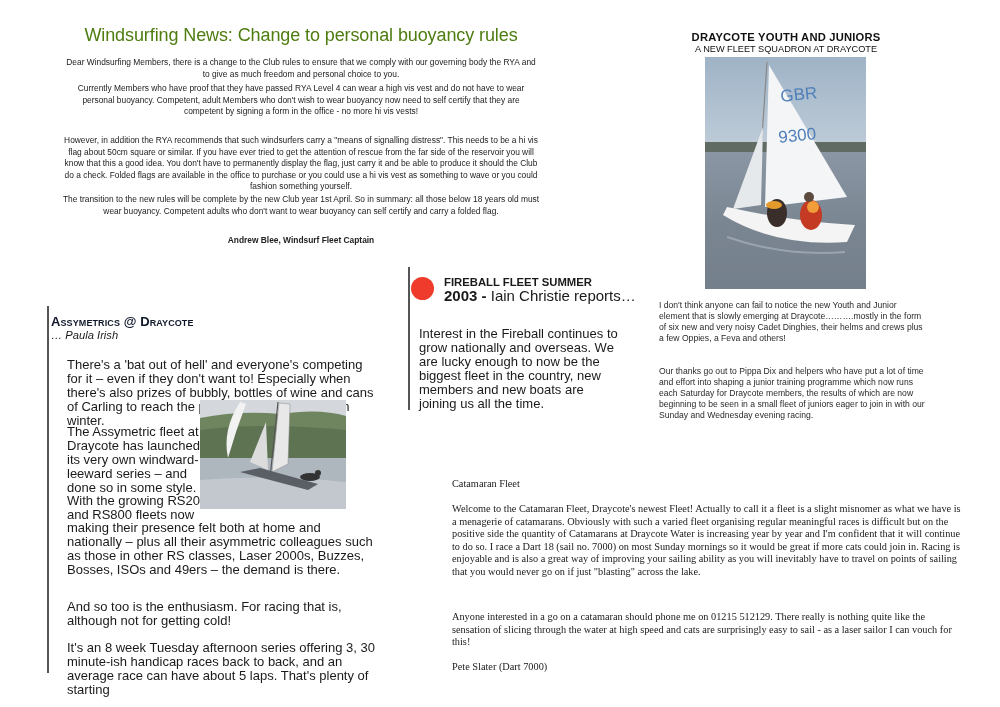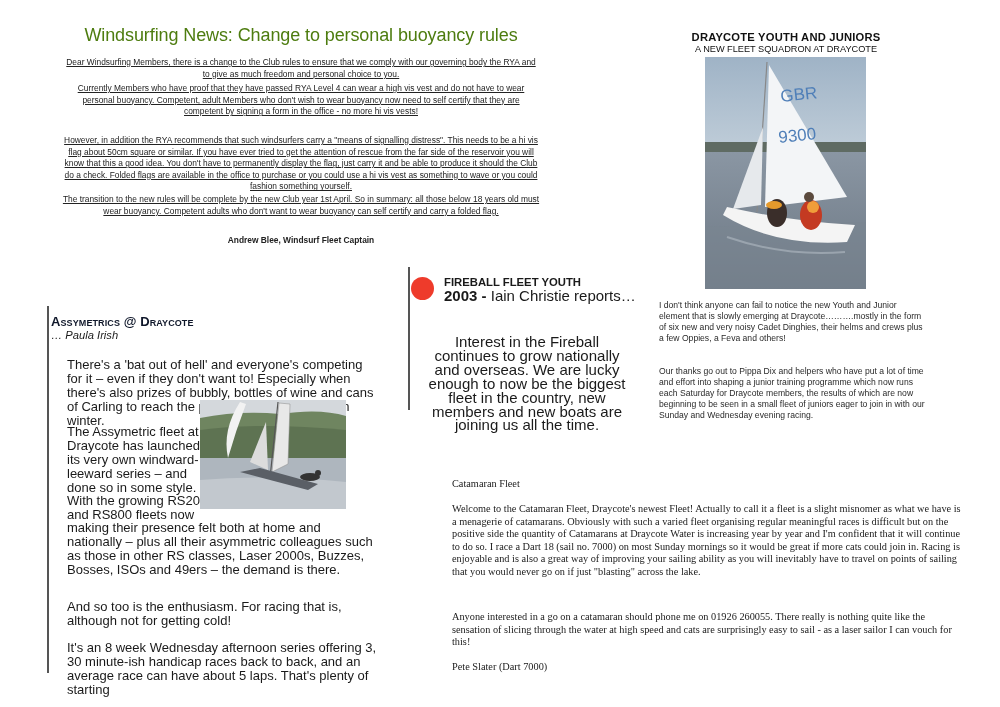--- a/index.html
+++ b/index.html
@@ -7,21 +7,21 @@
     width:1000px; height:707px; position:relative; overflow:hidden;
     background:#ffffff; color:#1a1a1a;
     font-family:"Liberation Sans", sans-serif;
   }
   .abs { position:absolute; }
 
   
   #ws-title { left:60px; top:25px; width:482px; text-align:center;
     font-size:18px; font-weight:normal; color:#4d7c0f; letter-spacing:-0.1px; }
   .ws-p { position:absolute; left:62px; width:478px; text-align:center;
-    font-size:8.4px; line-height:11.6px; color:#222; margin:0;text-decoration:underline; }
+    font-size:8.4px; line-height:11.6px; color:#222; margin:0; }
   #ws-p1 { top:57px; }
   #ws-p2 { top:83px; }
   #ws-p3 { top:135px; }
   #ws-p4 { top:194px; }
   #ws-sign { left:62px; top:235px; width:478px; text-align:center;
     font-size:8.4px; font-weight:bold; color:#222; }
 
   
   #yj-title { left:640px; top:31px; width:292px; text-align:center;
     font-size:11.2px; font-weight:bold; color:#111; letter-spacing:0.2px; }
@@ -32,21 +32,21 @@
     line-height:10.9px; color:#2a2a2a; margin:0; }
   #yj-p1 { top:300px; }
   #yj-p2 { top:366px; }
 
   
   #fb-border { left:408px; top:267px; width:1.5px; height:143px; background:#555; }
   #fb-dot { left:411px; top:277px; width:23px; height:23px; border-radius:50%; background:#ee3b2b; }
   #fb-title { left:444px; top:275px; font-size:11.3px; font-weight:bold; line-height:14px; color:#1a1a1a; }
   #fb-byline { left:444px; top:289px; font-size:15px; line-height:14px; color:#1a1a1a; white-space:nowrap; }
   #fb-byline b { font-weight:bold; }
-  #fb-body { left:411px; top:319px; width:200px; font-size:15px; line-height:13.9px; color:#1a1a1a; margin:16px;text-align:center; }
+  #fb-body { left:411px; top:319px; width:200px; font-size:13px; line-height:13.9px; color:#1a1a1a; margin:8px; }
 
   
   #as-border { left:47px; top:306px; width:1.5px; height:367px; background:#555; }
   #as-title { left:51px; top:314px; font-size:13px; font-weight:bold; font-variant:small-caps; color:#0f172a; letter-spacing:0.1px; }
   #as-byline { left:51px; top:329px; font-size:11.2px; font-style:italic; color:#1a1a1a; }
   .as-p { position:absolute; left:51px; font-size:13px; line-height:13.9px; color:#1a1a1a; margin:16px; }
   #as-p1 { top:342px; width:310px; }
   #as-p2 { top:409px; width:145px; }
   #as-p3a { top:478px; width:145px; }
   #as-p3b { top:505px; width:310px; }
@@ -105,46 +105,46 @@
     <ellipse cx="106" cy="158" rx="11" ry="15" fill="#c43a22"></ellipse>
     <ellipse cx="108" cy="150" rx="6" ry="6" fill="#f09d3a"></ellipse>
     <circle cx="104" cy="140" r="5" fill="#5b4a3d"></circle>
   </svg>
 </div>
 <p class="yj-p" id="yj-p1">I don't think anyone can fail to notice the new Youth and Junior element that is slowly emerging at Draycote……….mostly in the form of six new and very noisy Cadet Dinghies, their helms and crews plus a few Oppies, a Feva and others!</p>
 <p class="yj-p" id="yj-p2">Our thanks go out to Pippa Dix and helpers who have put a lot of time and effort into shaping a junior training programme which now runs each Saturday for Draycote members, the results of which are now  beginning to be seen in a small fleet of juniors eager to join in with our Sunday and Wednesday evening racing.</p>
 
 <div class="abs" id="fb-border"></div>
 <div class="abs" id="fb-dot"></div>
-<div class="abs" id="fb-title">FIREBALL FLEET YOUTH</div>
+<div class="abs" id="fb-title">FIREBALL FLEET SUMMER</div>
 <div class="abs" id="fb-byline"><b>2003 -</b><span> Iain Christie reports…</span></div>
 <p class="abs" id="fb-body">Interest in the Fireball continues to grow nationally and overseas.  We are lucky enough to now be the biggest fleet in the country, new members and new boats are joining us all the time.</p>
 
 <div class="abs" id="as-border"></div>
 <div class="abs" id="as-title">Assymetrics @ Draycote</div>
 <div class="abs" id="as-byline">… Paula Irish</div>
 <p class="as-p" id="as-p1">There's a 'bat out of hell' and everyone's competing for it – even if they don't want to!  Especially when there's also prizes of bubbly, bottles of wine and cans of Carling to reach the parts numbed by sailing in winter.</p>
 <p class="as-p" id="as-p2">The Assymetric fleet at Draycote has launched its very own windward-leeward series – and done so in some style.</p>
 <p class="as-p" id="as-p3a">With the growing RS200 and RS800 fleets now</p>
 <p class="as-p" id="as-p3b">making their presence felt both at home and nationally – plus all their asymmetric colleagues such as those in other RS classes, Laser 2000s, Buzzes, Bosses, ISOs and 49ers – the demand is there.</p>
 <p class="as-p" id="as-p4">And so too is the enthusiasm.  For racing that is, although not for getting cold!</p>
-<p class="as-p" id="as-p5">It's an 8 week Wednesday afternoon series offering 3, 30 minute-ish handicap races back to back, and an average race can have about 5 laps.  That's plenty of starting</p>
+<p class="as-p" id="as-p5">It's an 8 week Tuesday afternoon series offering 3, 30 minute-ish handicap races back to back, and an average race can have about 5 laps.  That's plenty of starting</p>
 <div class="abs" id="as-photo">
   <svg width="146" height="109" viewBox="0 0 146 109">
     <rect x="0" y="0" width="146" height="109" fill="#d4d8dc"></rect>
     <path d="M0 18 Q40 10 80 14 Q120 8 146 16 L146 58 L0 58 Z" fill="#6f8560"></path>
     <path d="M0 30 Q60 22 146 30 L146 58 L0 58 Z" fill="#5e7352"></path>
     <rect x="0" y="58" width="146" height="51" fill="#aeb6be"></rect>
     <path d="M0 80 Q70 74 146 82 L146 109 L0 109 Z" fill="#c2c8ce"></path>
     <path d="M40 2 Q22 30 28 58 Q36 30 46 4 Z" fill="#f2f2f2"></path>
     <line x1="78" y1="2" x2="70" y2="78" stroke="#555" stroke-width="1.2"></line>
     <path d="M79 3 L90 4 L88 64 L72 72 Z" fill="#e8e8e8" stroke="#888" stroke-width="0.5"></path>
     <path d="M66 22 L50 62 L68 70 Z" fill="#dcdcdc"></path>
     <path d="M40 72 L108 90 L118 84 L60 68 Z" fill="#5a5f66"></path>
     <ellipse cx="110" cy="77" rx="10" ry="4" fill="#333"></ellipse>
     <circle cx="118" cy="73" r="3" fill="#333"></circle>
   </svg>
 </div>
 
 <div class="cat" id="cat-title">Catamaran Fleet</div>
 <p class="cat" id="cat-p1">Welcome to the Catamaran Fleet, Draycote's newest Fleet! Actually to call it a fleet is a slight misnomer as what we have is a menagerie of catamarans.  Obviously with such a varied fleet organising regular meaningful races is difficult but on the positive side the quantity of Catamarans at Draycote Water is increasing year by year and I'm confident that it will continue to do so. I race a Dart 18 (sail no. 7000) on most Sunday mornings so it would be great if more cats could join in. Racing is enjoyable and is also a great way of improving your sailing ability as you will inevitably have to travel on points of sailing that you would never go on if just "blasting" across the lake.</p>
-<p class="cat" id="cat-p2">Anyone interested in a go on a catamaran should phone me on 01926 260055. There really is nothing quite like the sensation of slicing through the water at high speed and cats are surprisingly easy to sail - as a laser sailor I can vouch for this!</p>
+<p class="cat" id="cat-p2">Anyone interested in a go on a catamaran should phone me on 01215 512129. There really is nothing quite like the sensation of slicing through the water at high speed and cats are surprisingly easy to sail - as a laser sailor I can vouch for this!</p>
 <div class="cat" id="cat-sign">Pete Slater (Dart 7000)</div>
 
 </body></html>

